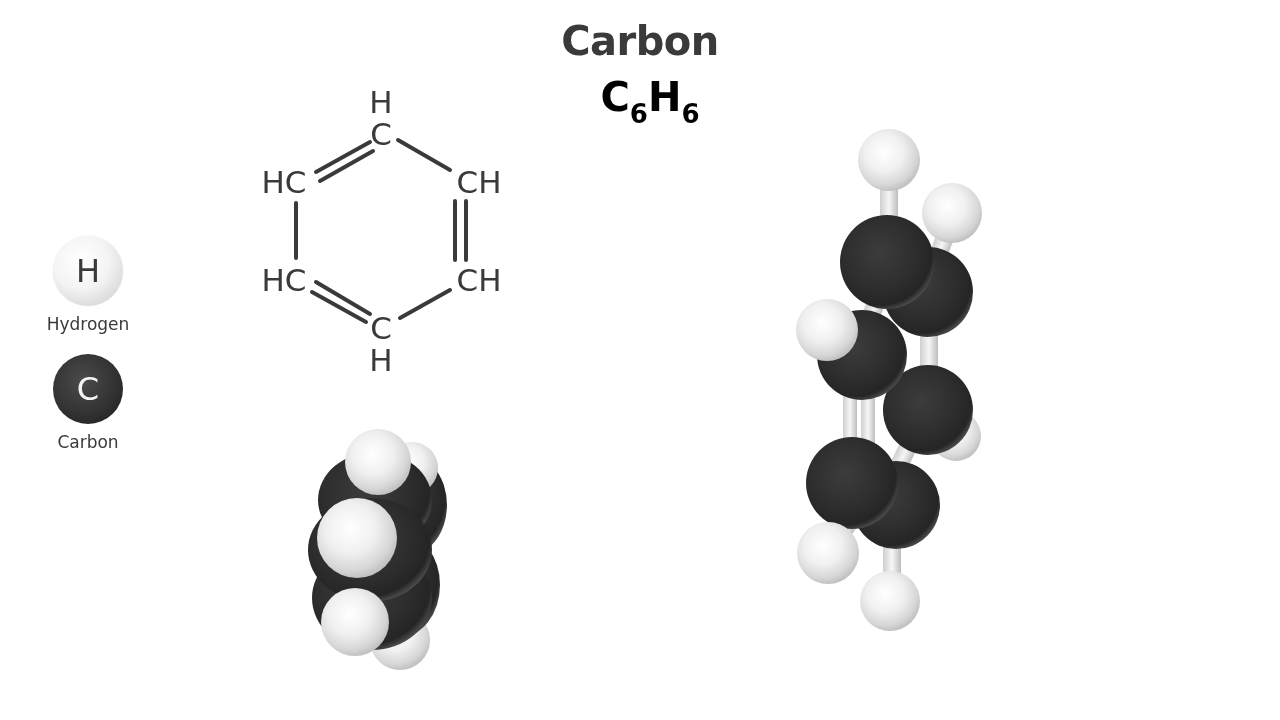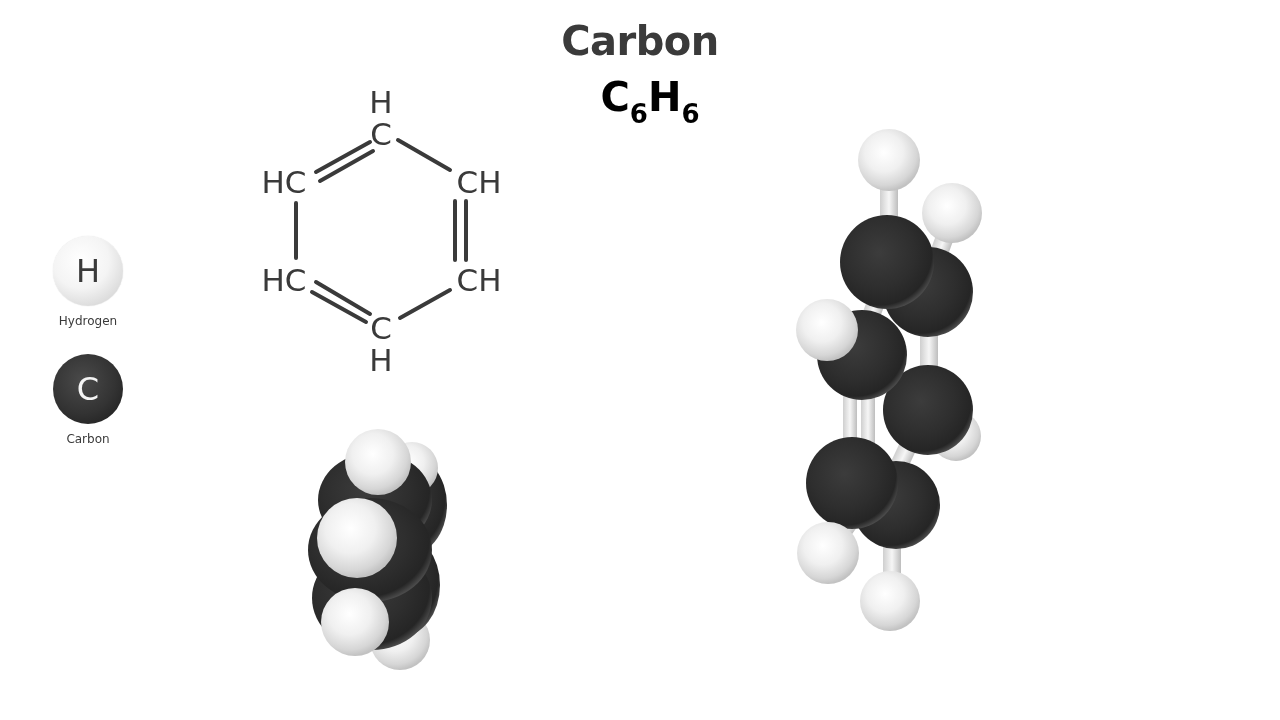--- a/index.html
+++ b/index.html
@@ -14,21 +14,21 @@
   .formula sub { font-size:26px; vertical-align:-12px; }
   .legend { left:40px; top:236px; width:100px; }
   .legend-item { position:absolute; left:0; width:96px; text-align:center; }
   .legend-ball { width:70px; height:70px; border-radius:50%; margin:0 auto;
                  display:flex; align-items:center; justify-content:center;
                  font-size:32px; }
   .ball-h { background:radial-gradient(circle at 40% 35%, #ffffff 0%, #f4f4f4 45%, #d8d8d8 80%, #bdbdbd 100%);
             color:#3a3a3a; box-shadow:0 0 1px #ccc; }
   .ball-c { background:radial-gradient(circle at 42% 38%, #4a4a4a 0%, #333 55%, #222 85%, #555 100%);
             color:#f4f4f4; }
-  .legend-label { font-size:12px; color:#3a3a3a; margin-top:8px; }
+  .legend-label { font-size:17px; color:#3a3a3a; margin-top:8px; }
   svg text { font-family:"DejaVu Sans", "Liberation Sans", sans-serif; }
 </style>
 </head>
 <body>
 
 <div class="abs title">
   <div class="name">Carbon</div>
   <div class="formula">
     <span>C</span><sub>6</sub><span>H</span><sub>6</sub>
   </div>

